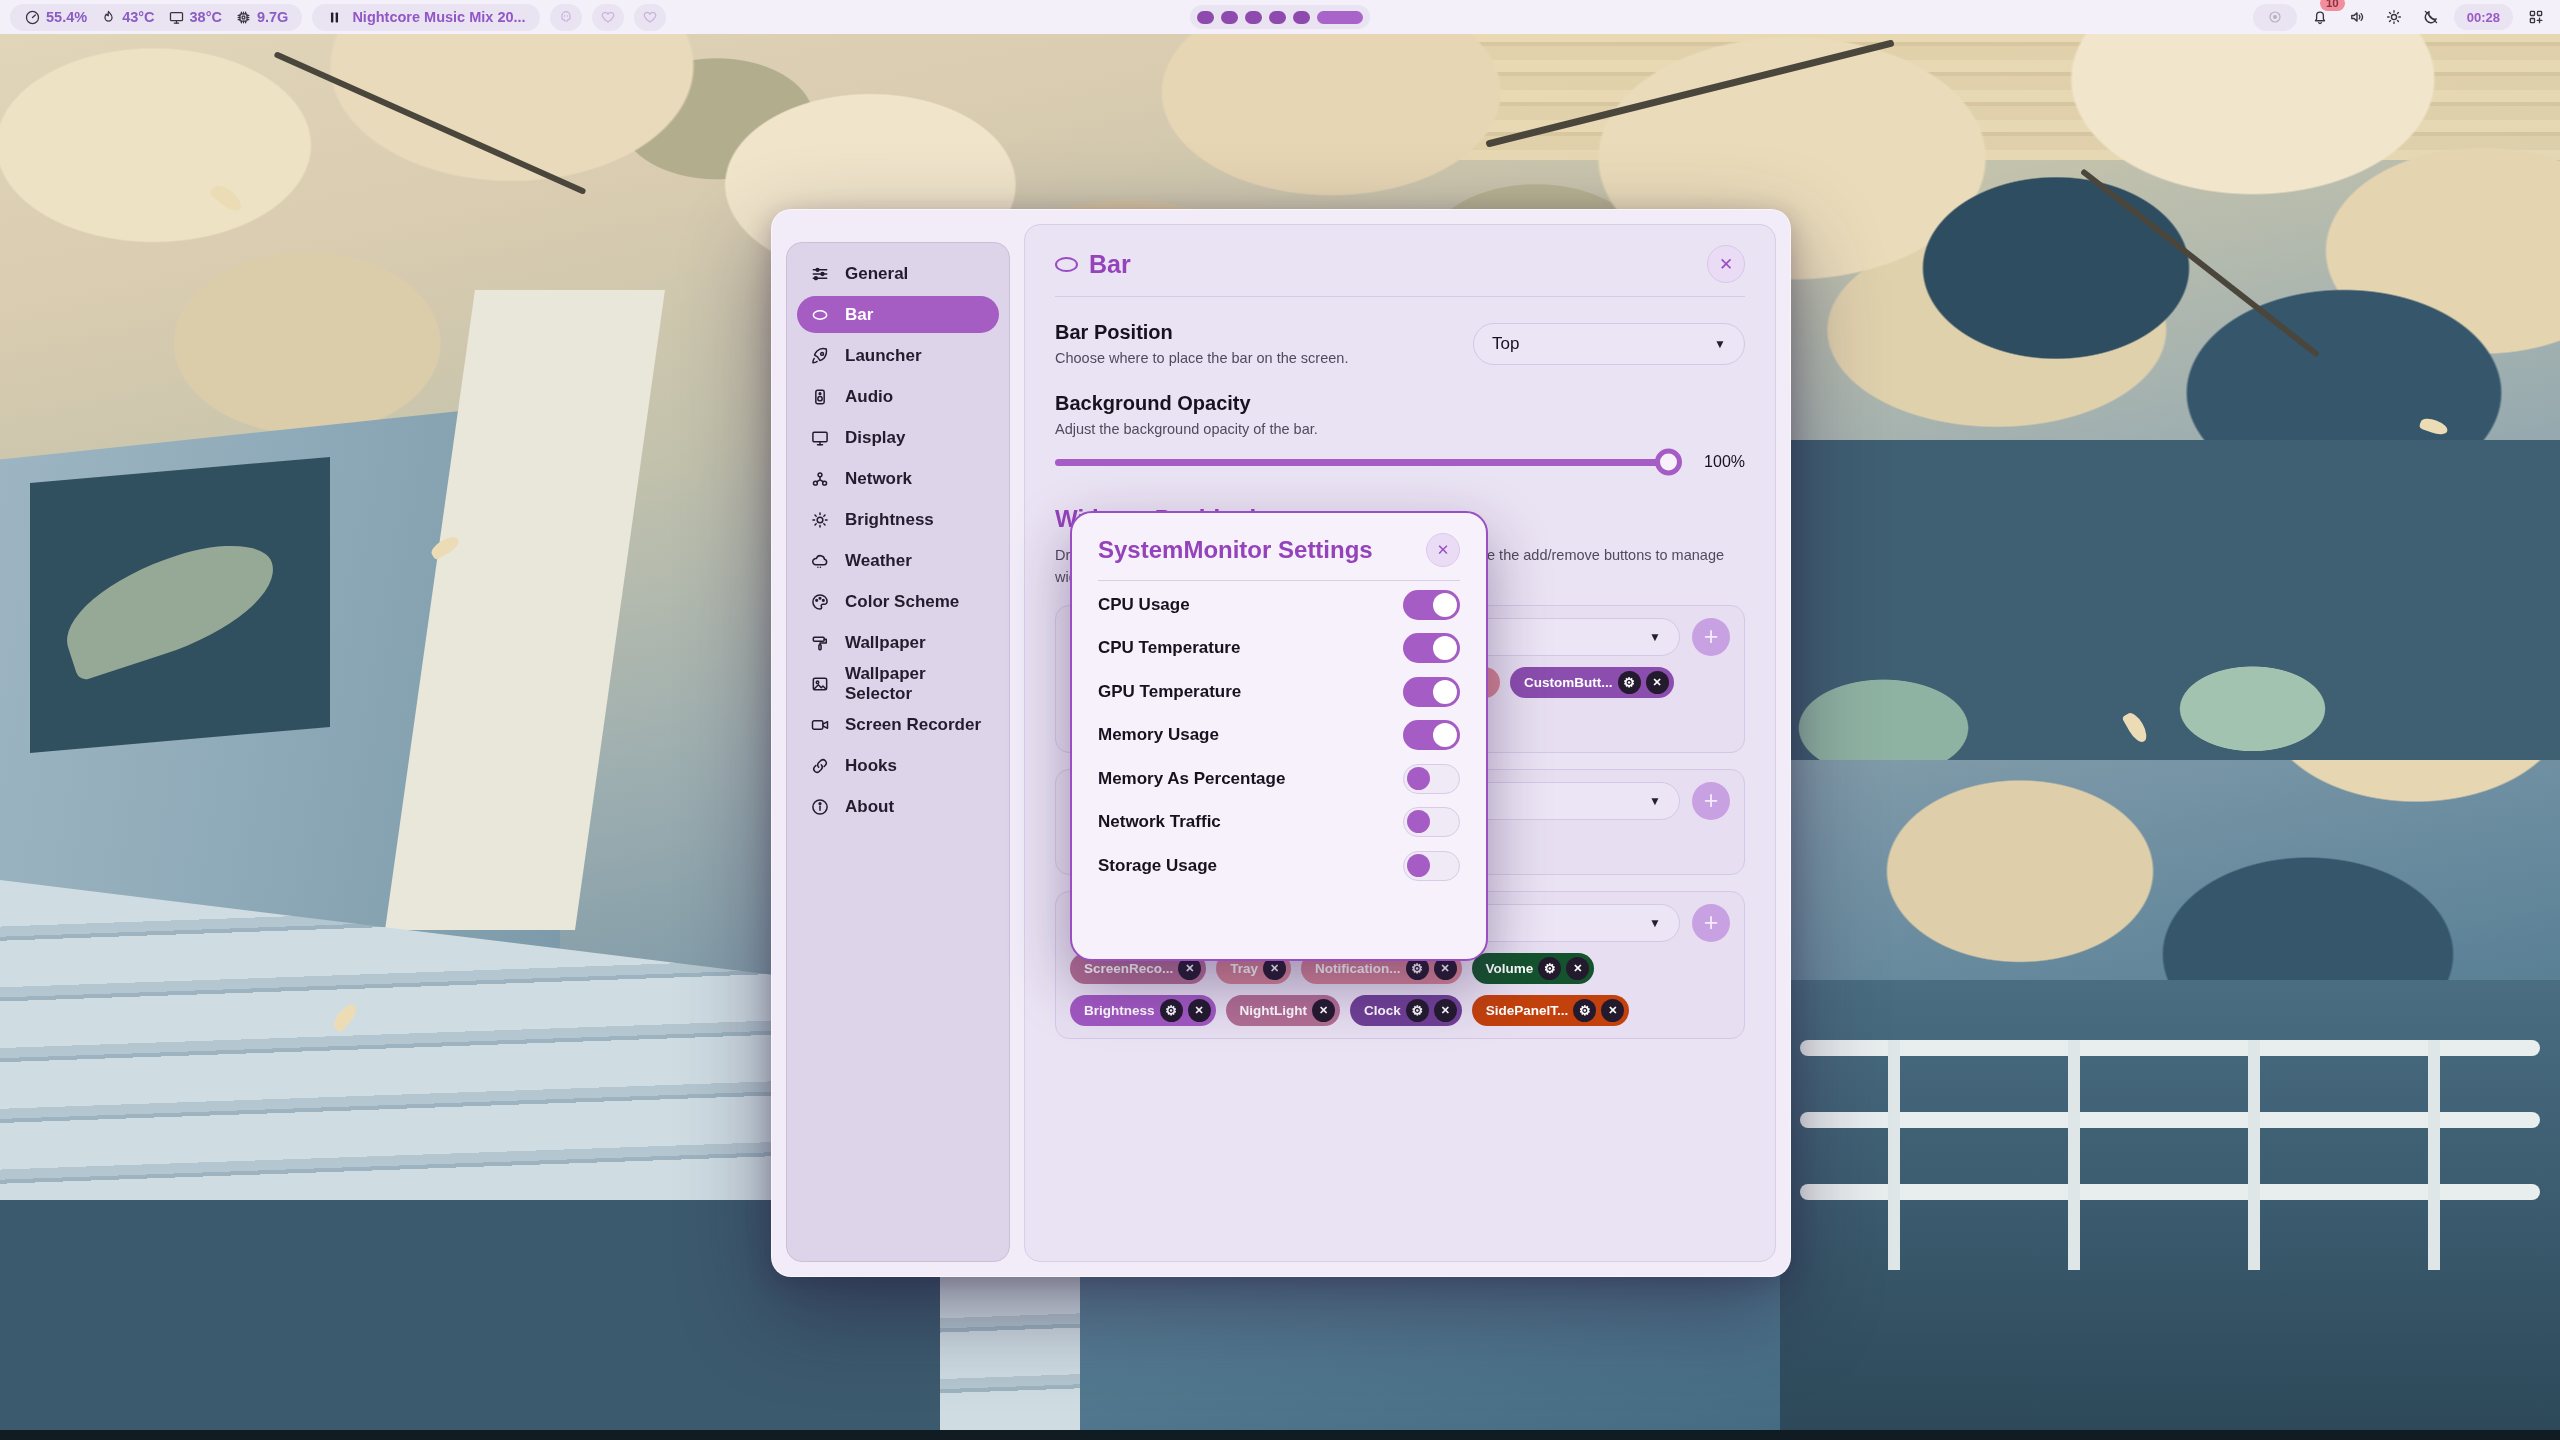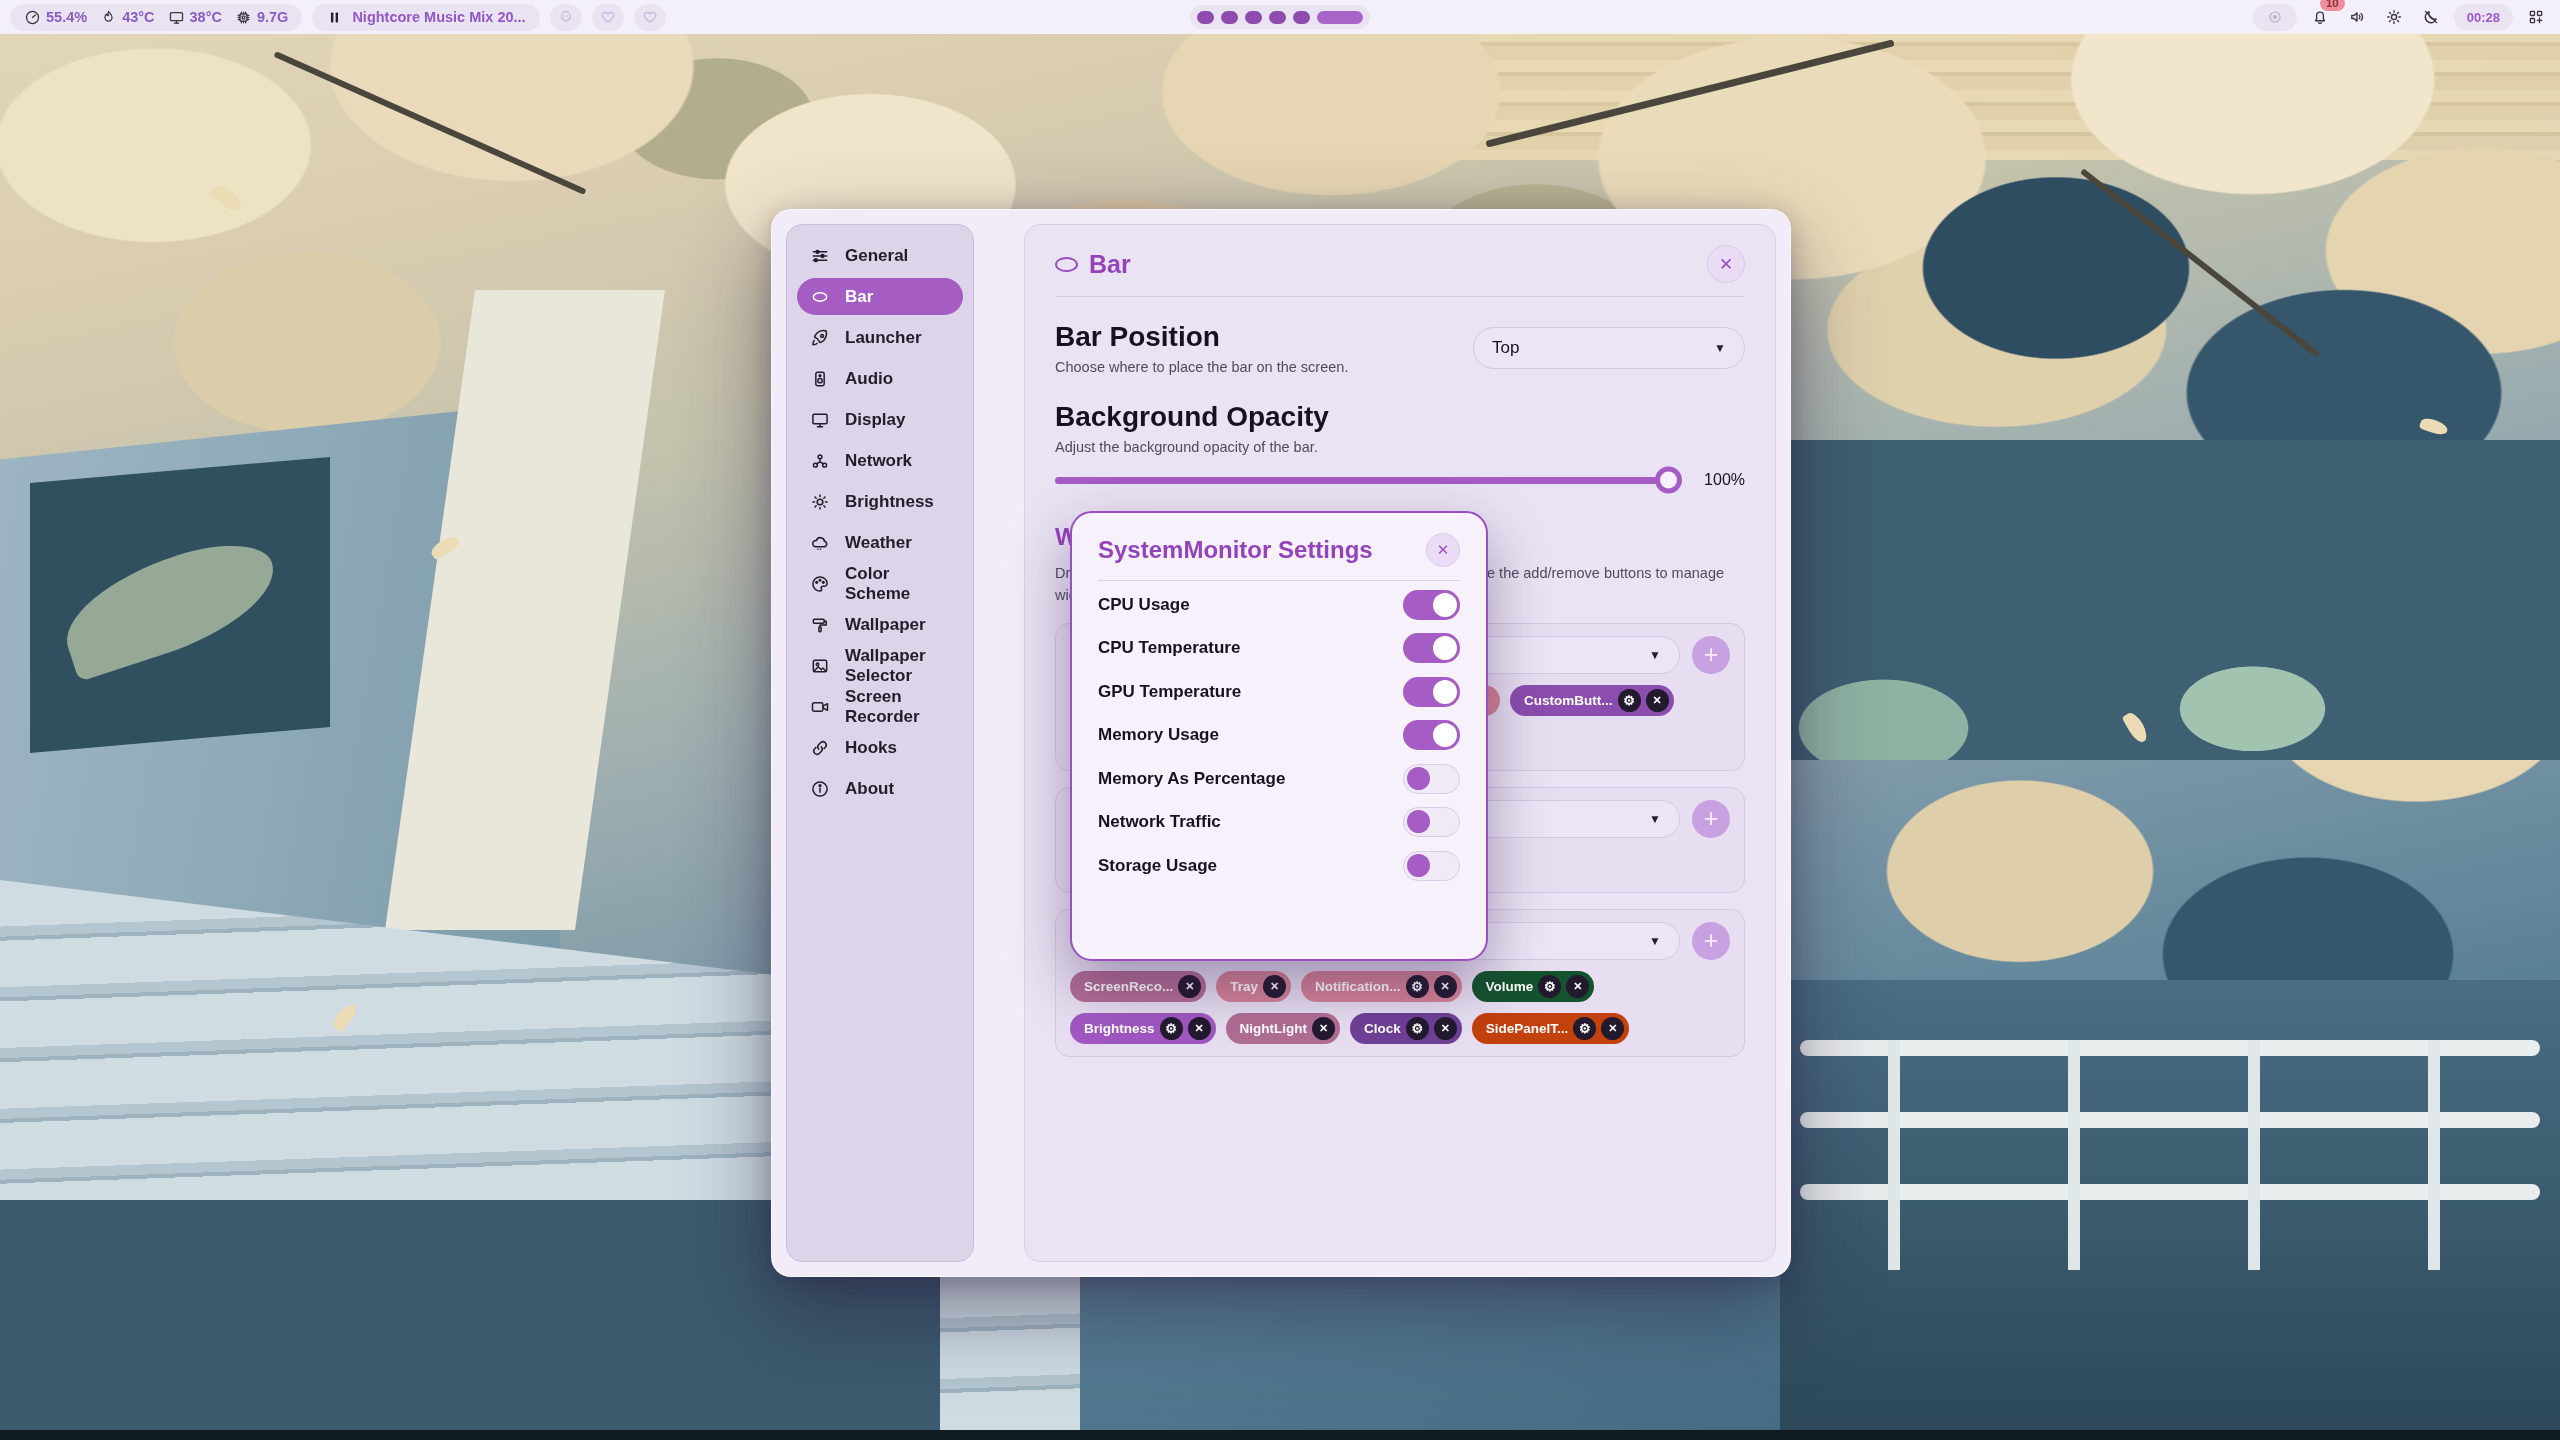--- a/index.html
+++ b/index.html
@@ -89,40 +89,40 @@
   .bell-wrap{position:relative;}
   .badge{position:absolute;top:-8px;right:-11px;background:#f08e9d;color:#8c2f3d;font-size:11.5px;
     font-weight:bold;border-radius:9px;padding:1.5px 6px;}
   .time-pill{background:#e9e3f2;border-radius:13px;height:26px;padding:0 13px;color:#9b59c8;
     font-weight:bold;font-size:13px;display:flex;align-items:center;}
 
   
   .window{position:absolute;left:771px;top:209px;width:1020px;height:1068px;background:#f1ecf8;
     border-radius:20px;border:1px solid rgba(255,255,255,.55);z-index:20;
     box-shadow:0 34px 90px rgba(35,20,55,.45),0 6px 24px rgba(35,20,55,.25);}
-  .sidebar{position:absolute;left:14px;top:14px;bottom:14px;width:188px;background:#ddd4ea;
+  .sidebar{position:absolute;left:14px;top:32px;bottom:14px;width:224px;background:#ddd4ea;
     border:1px solid #cbbfdd;border-radius:16px;padding:12px 10px;}
   .side-item{display:flex;align-items:center;gap:15px;height:37px;padding:0 13px;border-radius:19px;
     margin-bottom:4px;color:#221c2c;font-size:17px;font-weight:bold;cursor:pointer;}
   .side-item .side-ic{display:flex;width:20px;height:20px;}
   .side-item svg{width:20px;height:20px;}
   .side-item.active{background:#a55cc3;color:#fff;}
 
   .main{position:absolute;left:252px;top:14px;right:14px;bottom:14px;background:#eae3f3;
     border:1px solid #d9cde8;border-radius:16px;padding:20px 30px;overflow:hidden;}
   .page-head{display:flex;align-items:center;gap:11px;color:#9443bb;}
   .oval-ic{width:23px;height:15px;border:2.4px solid #9a4ec2;border-radius:50%;}
   .page-title{font-size:25px;font-weight:bold;}
   .close-btn{margin-left:auto;width:38px;height:38px;border-radius:50%;background:#eadcf4;
     border:1px solid #d9c6ea;color:#9a4ec2;display:flex;align-items:center;justify-content:center;
     font-size:17px;cursor:pointer;}
   .hr{height:1px;background:#d7cbe4;margin-top:13px;}
   .setting-row{display:flex;align-items:center;margin-top:24px;}
   .setting-text{flex:1;}
-  .s-label{font-size:28px;font-weight:bold;color:#17121f;}
+  .s-label{font-size:20px;font-weight:bold;color:#17121f;}
   .s-desc{font-size:14.5px;color:#504a5e;margin-top:6px;}
   .dropdown{height:42px;border-radius:21px;background:#ece5f5;border:1px solid #d5c8e6;display:flex;
     align-items:center;padding:0 18px;font-size:17px;color:#17121f;cursor:pointer;}
   .dd-main{width:272px;}
   .caret{margin-left:auto;font-size:12px;color:#241f2e;}
   .slider-row{display:flex;align-items:center;gap:16px;margin-top:16px;}
   .slider-track{flex:1;height:7px;border-radius:4px;background:#d9cde8;position:relative;}
   .slider-fill{position:absolute;left:0;top:0;bottom:0;border-radius:4px;background:#a55cc4;}
   .slider-knob{position:absolute;right:-3px;top:50%;transform:translateY(-50%);width:27px;height:27px;
     border-radius:50%;background:#f6f1fa;border:5px solid #a55cc4;}

